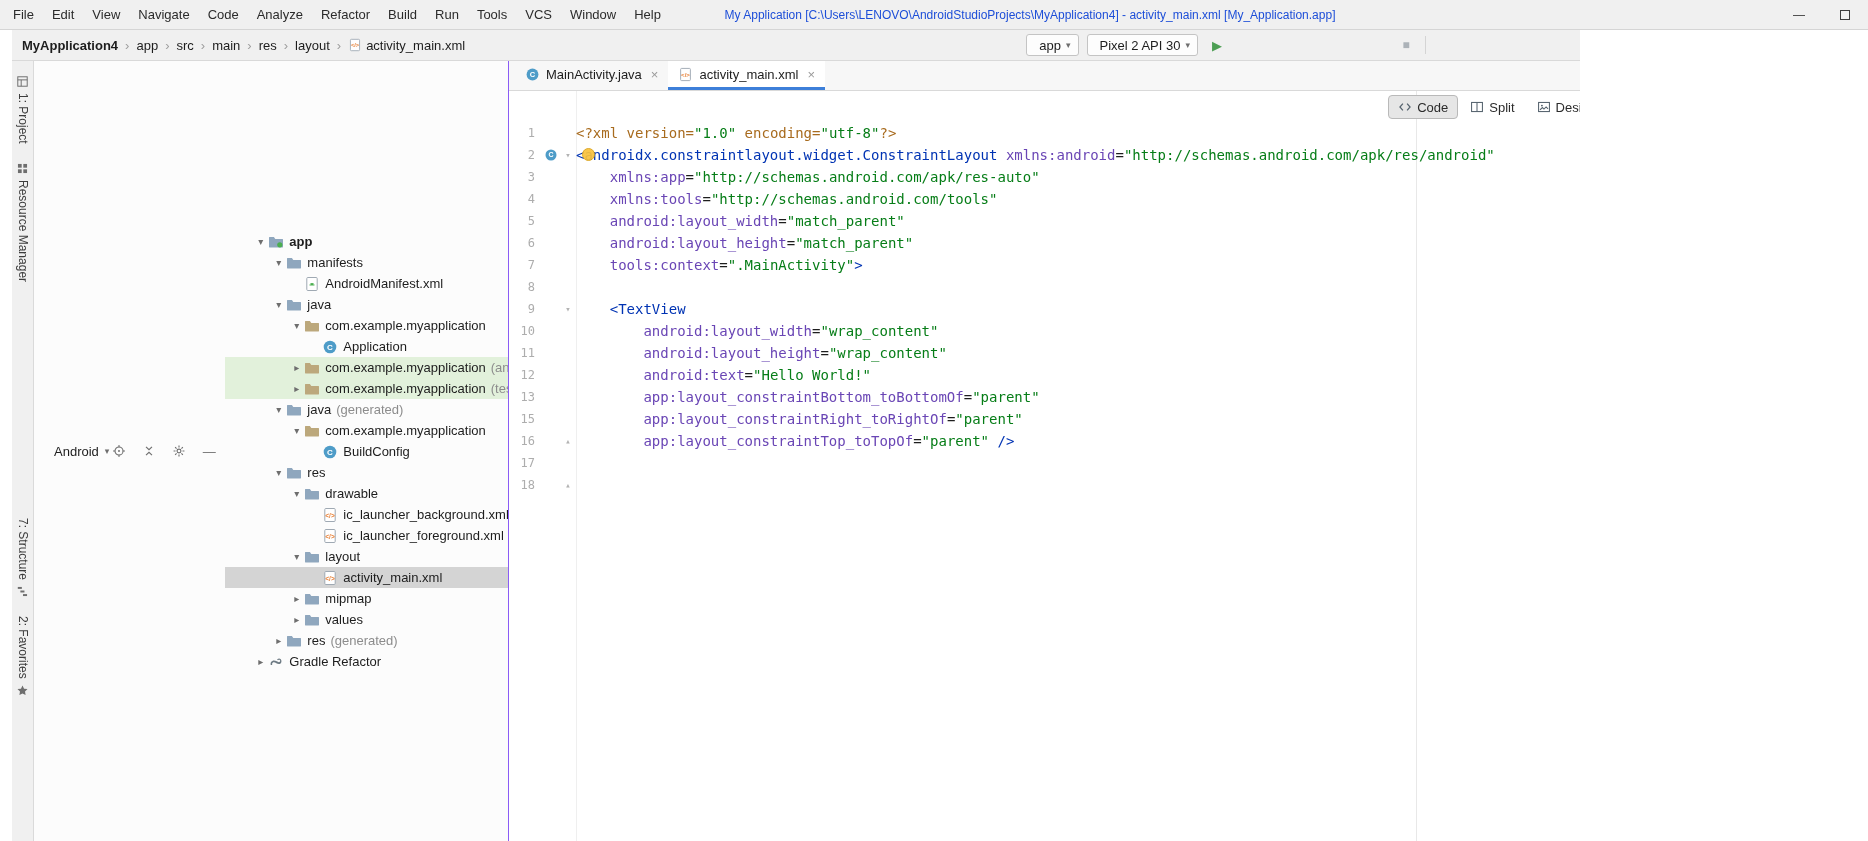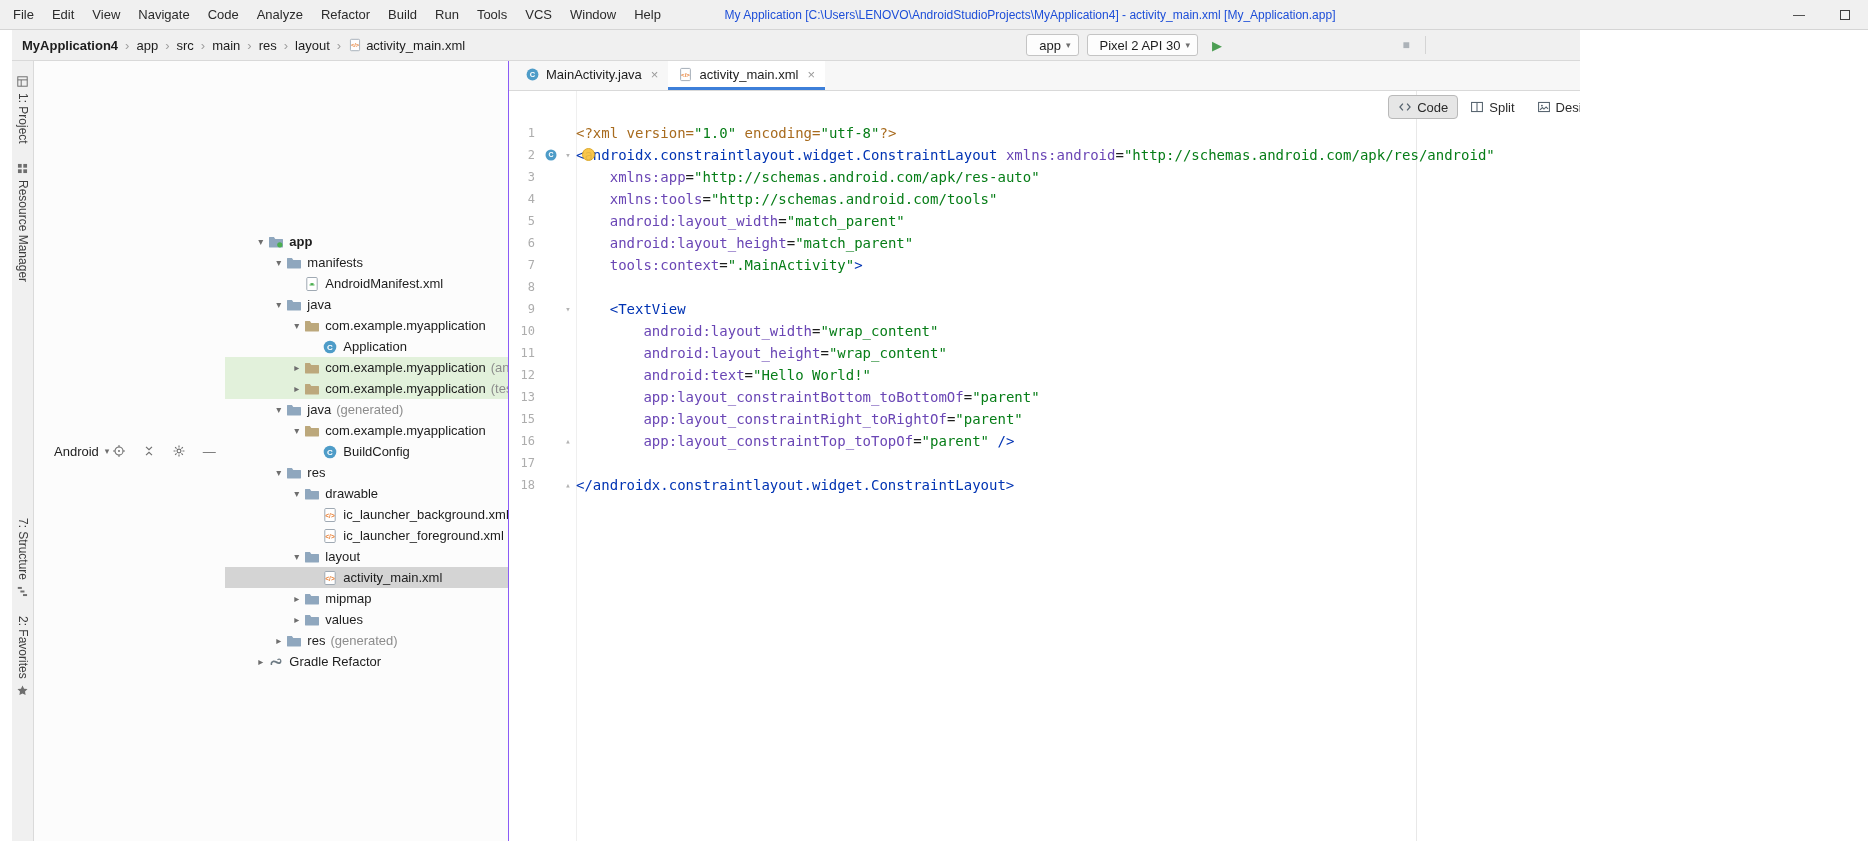--- a/index.html
+++ b/index.html
@@ -787,19 +787,18 @@
           <div class="code-row">
             <span class="ln">17</span>
             <span class="gut"></span>
             <span class="fold"></span>
             <span class="code-text"></span>
           </div>
           <div class="code-row">
             <span class="ln">18</span>
             <span class="gut"></span>
             <span class="fold">▴</span>
-            <span class="code-text"><span class="tk-tag">&lt;/androidx.constraintlayout.widget.ConstraintLayout&gt;</span></span>
           </div>
         </div>
     </div>
 
   </div>
 </div>
 
 </body></html>

